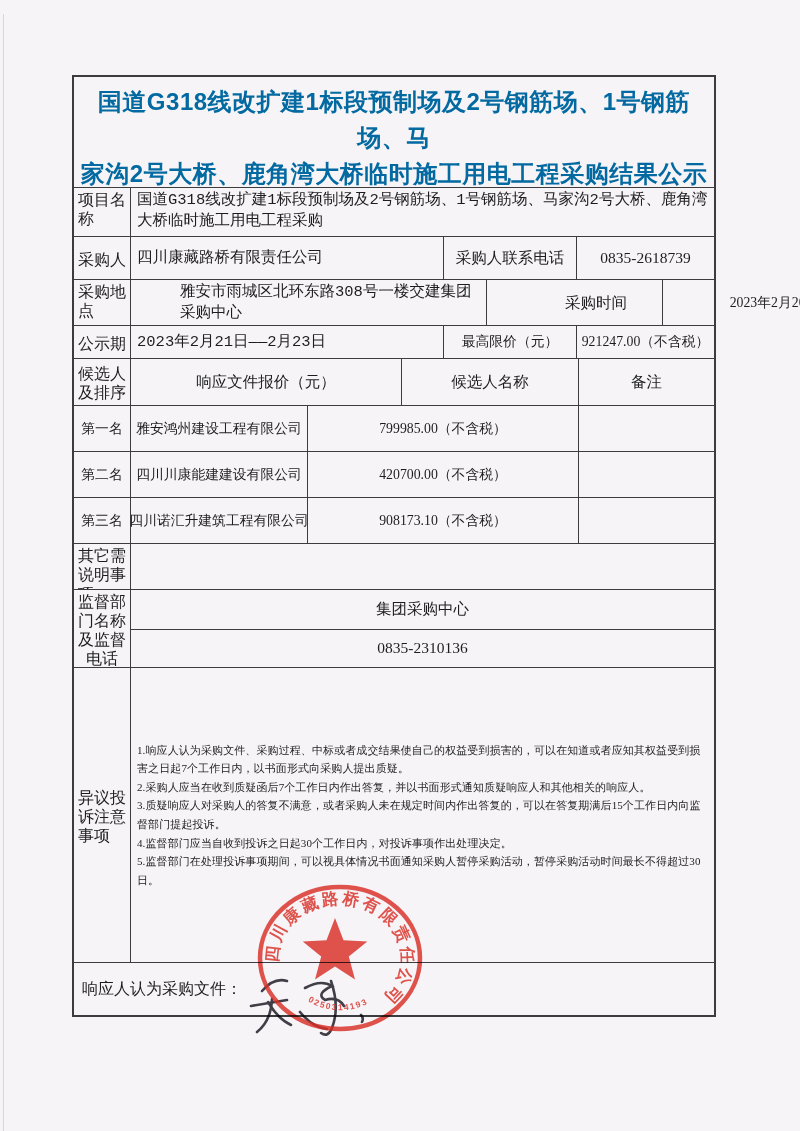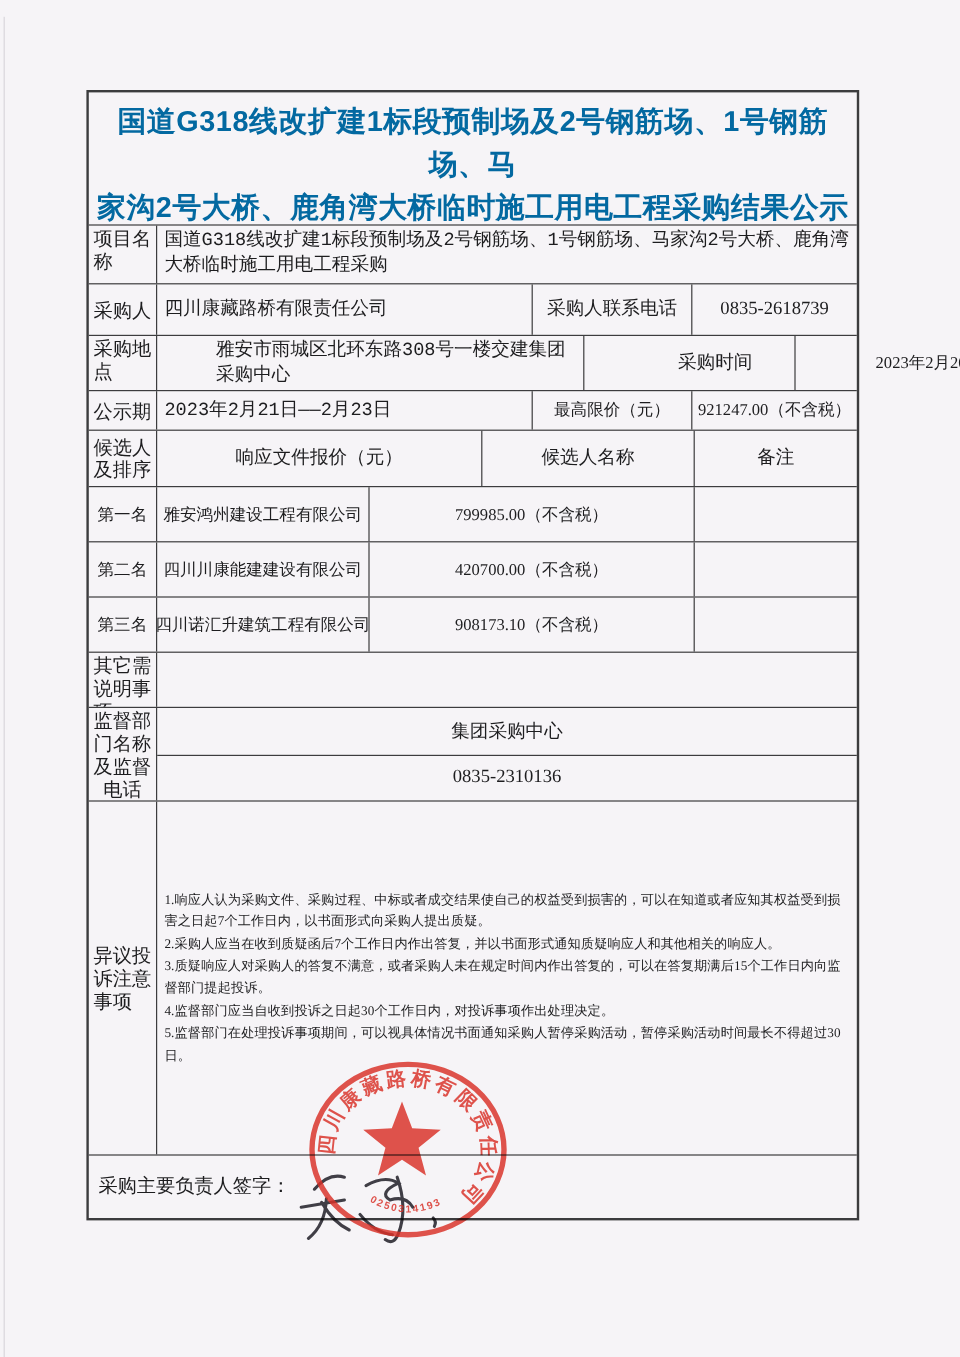--- a/index.html
+++ b/index.html
@@ -160,21 +160,21 @@
       <div class="cell endcol w-rest dispute-body">
         <p>1.响应人认为采购文件、采购过程、中标或者成交结果使自己的权益受到损害的，可以在知道或者应知其权益受到损害之日起7个工作日内，以书面形式向采购人提出质疑。</p>
         <p>2.采购人应当在收到质疑函后7个工作日内作出答复，并以书面形式通知质疑响应人和其他相关的响应人。</p>
         <p>3.质疑响应人对采购人的答复不满意，或者采购人未在规定时间内作出答复的，可以在答复期满后15个工作日内向监督部门提起投诉。</p>
         <p>4.监督部门应当自收到投诉之日起30个工作日内，对投诉事项作出处理决定。</p>
         <p>5.监督部门在处理投诉事项期间，可以视具体情况书面通知采购人暂停采购活动，暂停采购活动时间最长不得超过30日。</p>
       </div>
     </div>
 
     <div class="row h-sign last">
-      <div class="cell endcol w-rest sign-cell">采购主要负责人签字：</div>
+      <div class="cell endcol w-rest sign-cell">响应人认为采购文件：</div>
     </div>
 
   </div>
 
   <svg class="overlay" viewBox="0 0 800 1131">
 
     <g fill="none" stroke="#2e2d35" stroke-width="2.6" stroke-linecap="round" opacity="0.9">
       <path d="M262,991 q12,-14 25,-10"></path>
       <path d="M251,1006 l36,-6"></path>
       <path d="M272,999 q-1,22 -15,33"></path>

